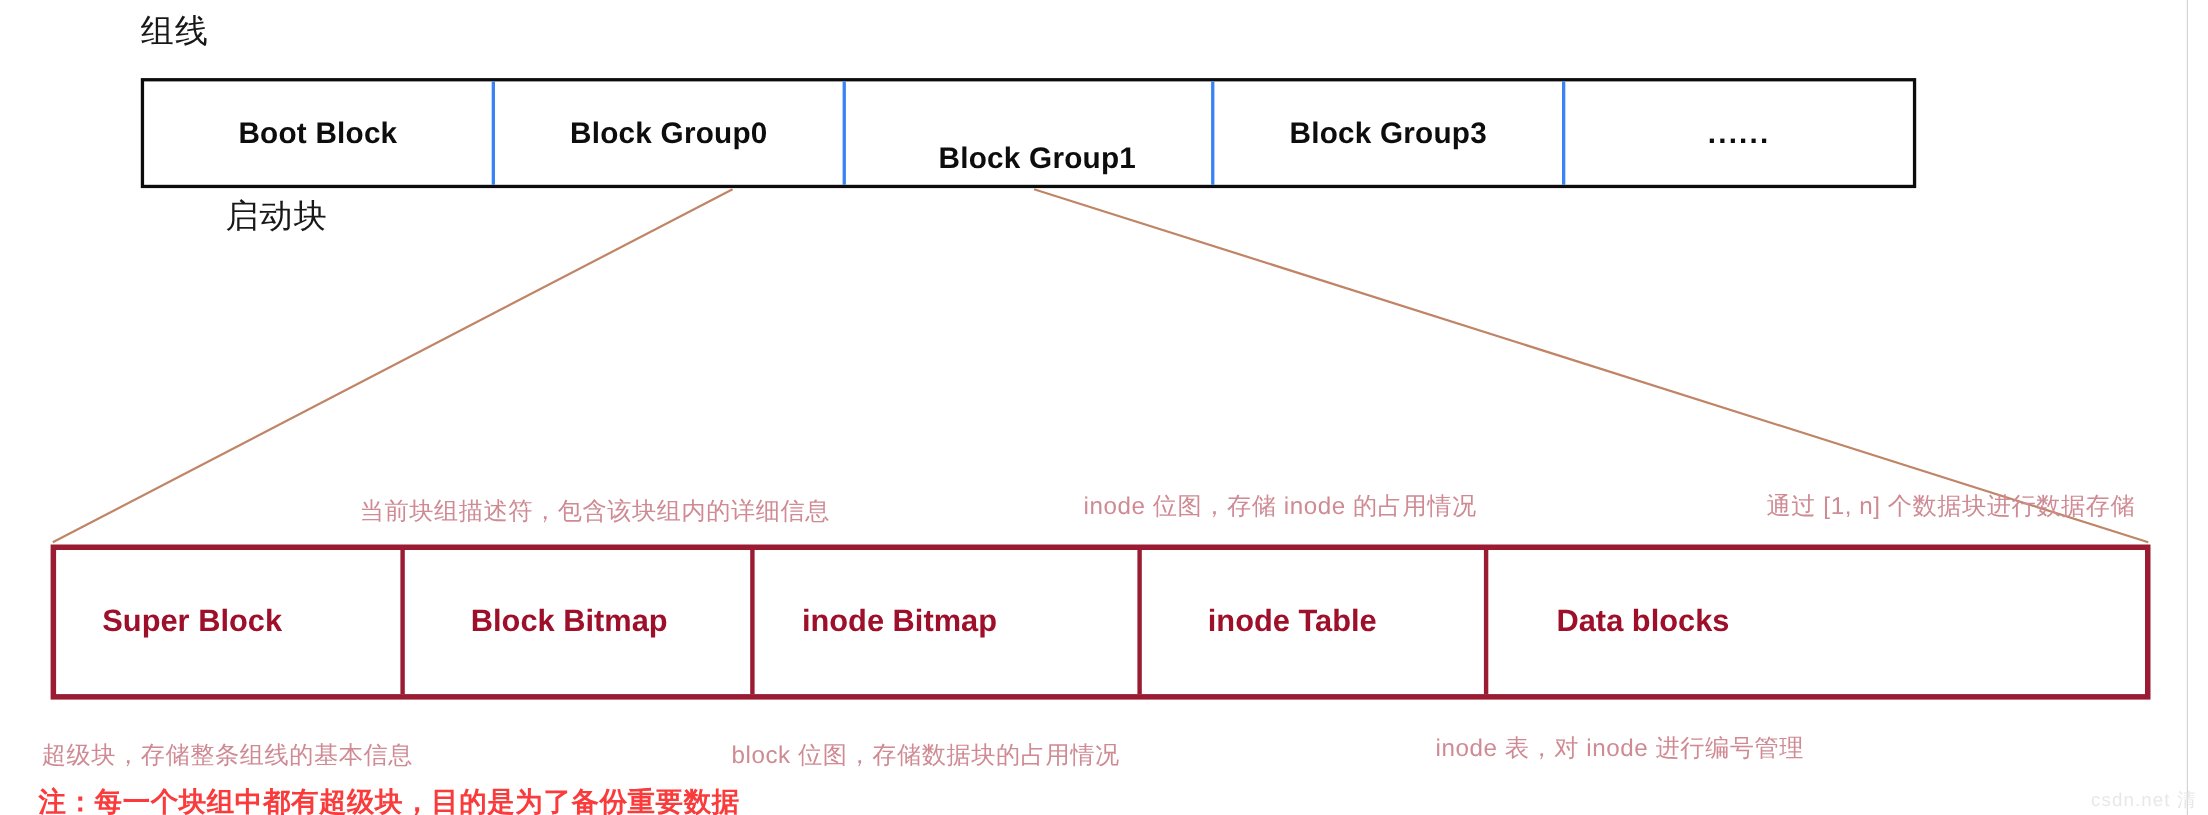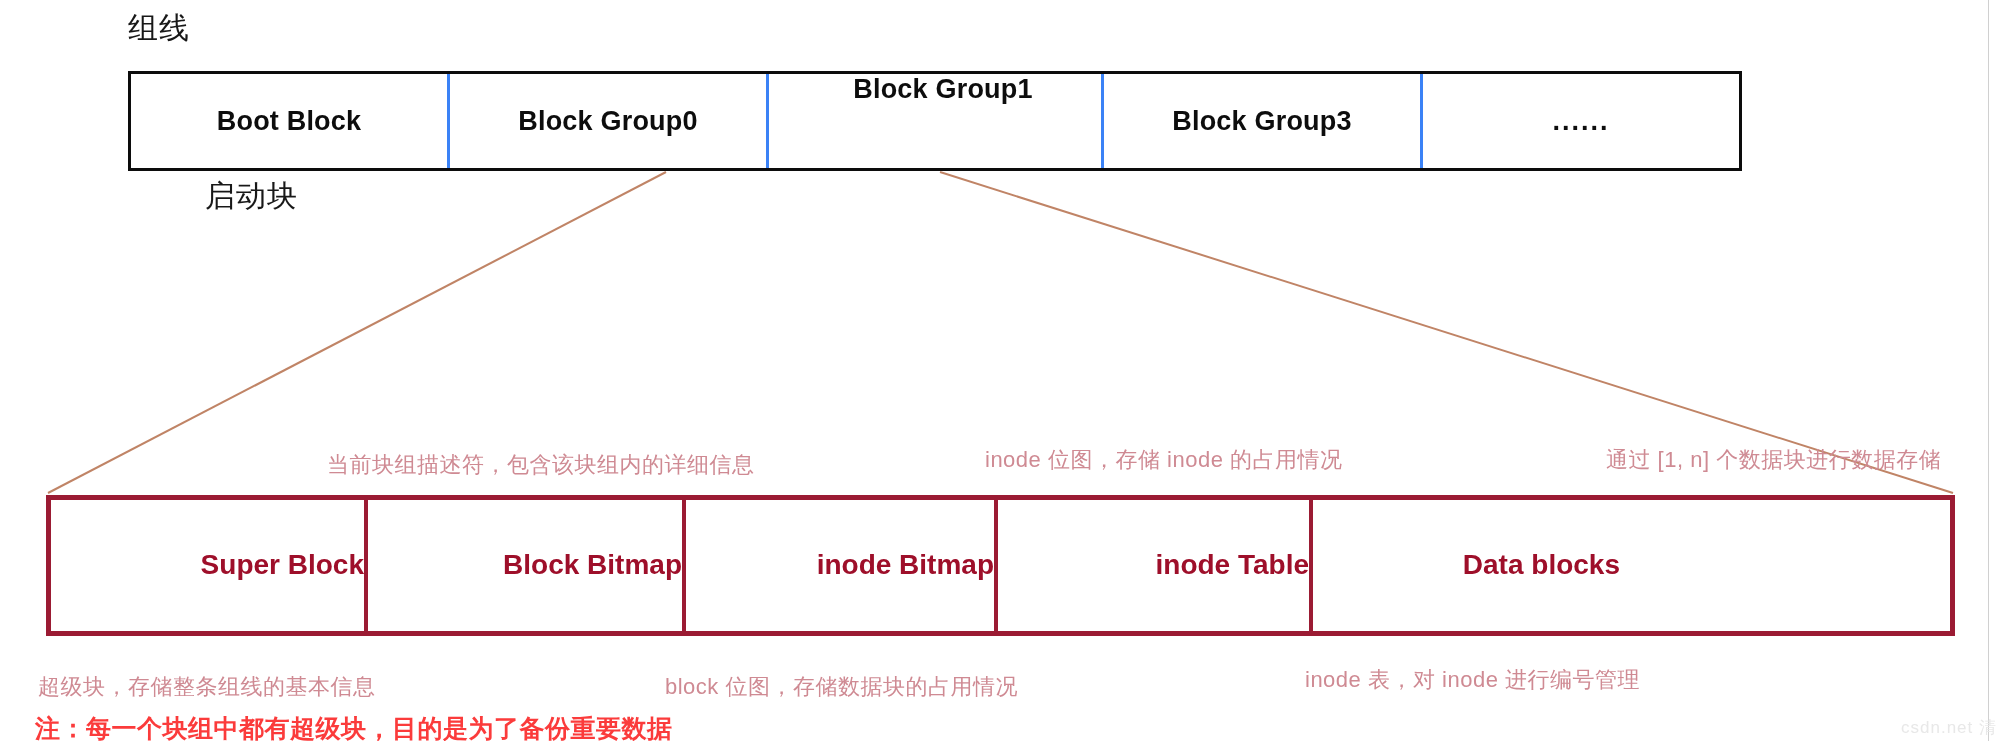--- a/index.html
+++ b/index.html
@@ -62,21 +62,21 @@
     letter-spacing: 0.2px;
     white-space: nowrap;
     position: relative;
   }
   #top-bar .cell:last-child { border-right: none; }
   #top-bar .cell.ellipsis {
     font-size: 27px;
     letter-spacing: 2px;
   }
   
-  #top-bar .cell.raised { align-items: flex-start; padding-bottom: 8px; padding-left: 16px; }
+  #top-bar .cell.raised { align-items: flex-end; padding-bottom: 8px; padding-left: 16px; }
 
   
   #connectors {
     left: 0; top: 0;
     width: 2007px; height: 741px;
     pointer-events: none;
   }
 
   
   .anno-top {
@@ -96,35 +96,35 @@
     width: 1909px;
     height: 141px;
     display: flex;
     border: 5px solid #9b1b33;
     background: #ffffff;
   }
   #lower-bar .cell {
     border-right: 4px solid #9b1b33;
     display: flex;
     flex-direction: column;
-    align-items: flex-end;
+    align-items: flex-start;
     justify-content: center;
     color: #9e0f2a;
     font-size: 28px;
     font-weight: bold;
     line-height: 1.32;
     padding-left: 42px;
     box-sizing: border-box;
     white-space: nowrap;
   }
   #lower-bar .cell:last-child { border-right: none; border-radius: 26px; }
   #lower-bar .cell.c0 { width: 317px; padding-left: 42px; }
   #lower-bar .cell.c1 { width: 322px; padding-left: 26px; align-items: flex-start; }
   #lower-bar .cell.c2 { width: 318px; padding-left: 60px; }
-  #lower-bar .cell.c3 { width: 312px; padding-left: 43px; }
+  #lower-bar .cell.c3 { width: 352px; padding-left: 43px; }
   #lower-bar .cell.c4 { width: 315px; padding-left: 60px; }
   #lower-bar .cell.c5 { width: 307px; padding-left: 62px; }
   #lower-bar .cell .line2 { display: block; }
 
   
   .anno-bot {
     font-size: 22px;
     color: #cf8a93;
     white-space: nowrap;
     letter-spacing: 0.5px;

